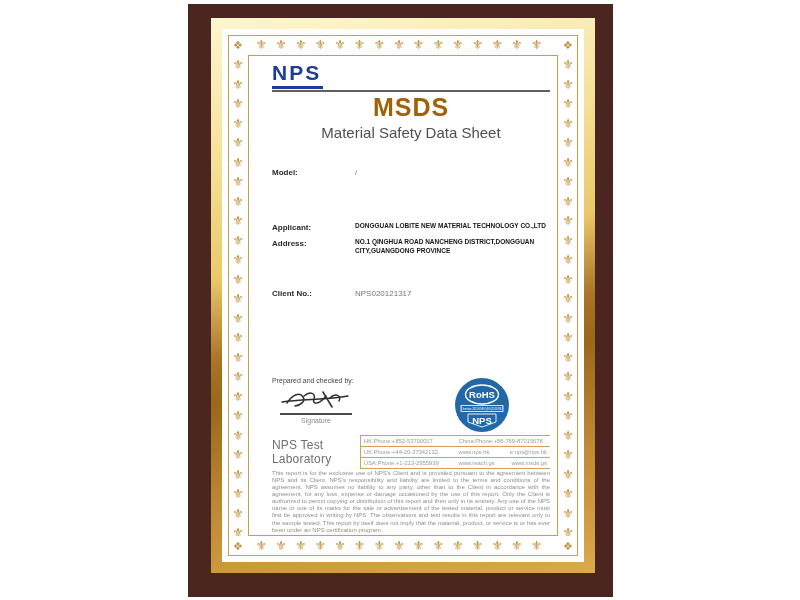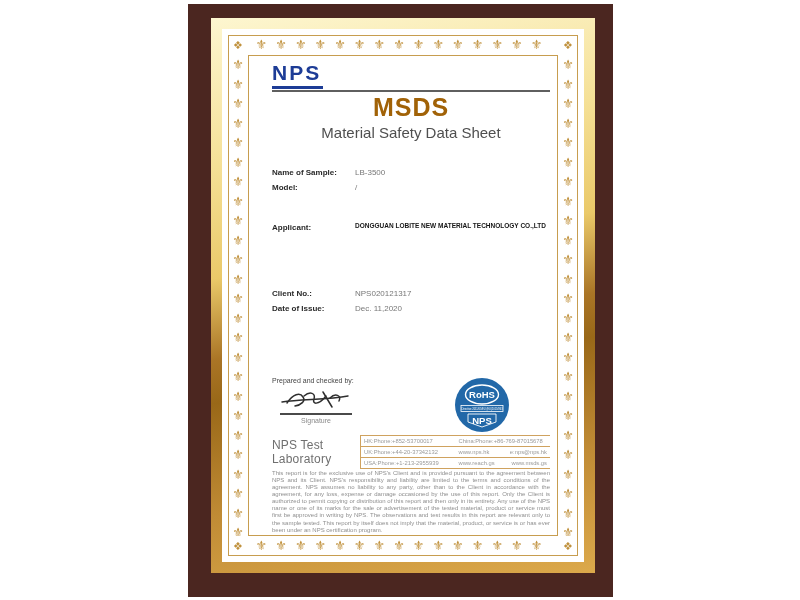--- a/index.html
+++ b/index.html
@@ -142,44 +142,40 @@
       <div class="orn corner c-bl">❖</div>
       <div class="orn corner c-br">❖</div>
 
       <div class="logo">NPS</div>
       <div class="logo-rule"></div>
       <h1 class="doc-title">MSDS</h1>
       <h2 class="doc-subtitle">Material Safety Data Sheet</h2>
 
       <div class="fields g1">
         <div class="frow">
-          <span class="flabel">Name of Sample:</span>
-          <span class="fvalue">LB-3500</span>
-        </div>
-        <div class="frow">
           <span class="flabel">Model:</span>
           <span class="fvalue">/</span>
         </div>
       </div>
 
       <div class="fields g2">
         <div class="frow">
           <span class="flabel">Applicant:</span>
           <span class="fvalue">DONGGUAN LOBITE NEW MATERIAL TECHNOLOGY CO.,LTD</span>
         </div>
+        <div class="frow">
+          <span class="flabel">Address:</span>
+          <span class="fvalue">NO.1 QINGHUA ROAD NANCHENG DISTRICT,DONGGUAN CITY,GUANGDONG PROVINCE</span>
+        </div>
       </div>
 
       <div class="fields g3">
         <div class="frow">
           <span class="flabel">Client No.:</span>
           <span class="fvalue">NPS020121317</span>
-        </div>
-        <div class="frow">
-          <span class="flabel">Date of Issue:</span>
-          <span class="fvalue">Dec. 11,2020</span>
         </div>
       </div>
 
       <div class="prepared">Prepared and checked by:</div>
       <svg class="sig-svg" width="72" height="26" viewBox="0 0 72 26">
         <g fill="none" stroke="#2e2e2e" stroke-width="1.5" stroke-linecap="round">
           <path d="M7 16 C13 7 20 5 23 10 C26 14 21 18 15 19"></path>
           <path d="M24 9 C30 4 36 6 34 12 C32 17 38 19 46 9"></path>
           <path d="M43 5 L52 20"></path>
           <path d="M50 11 C55 6 62 8 59 14"></path>

